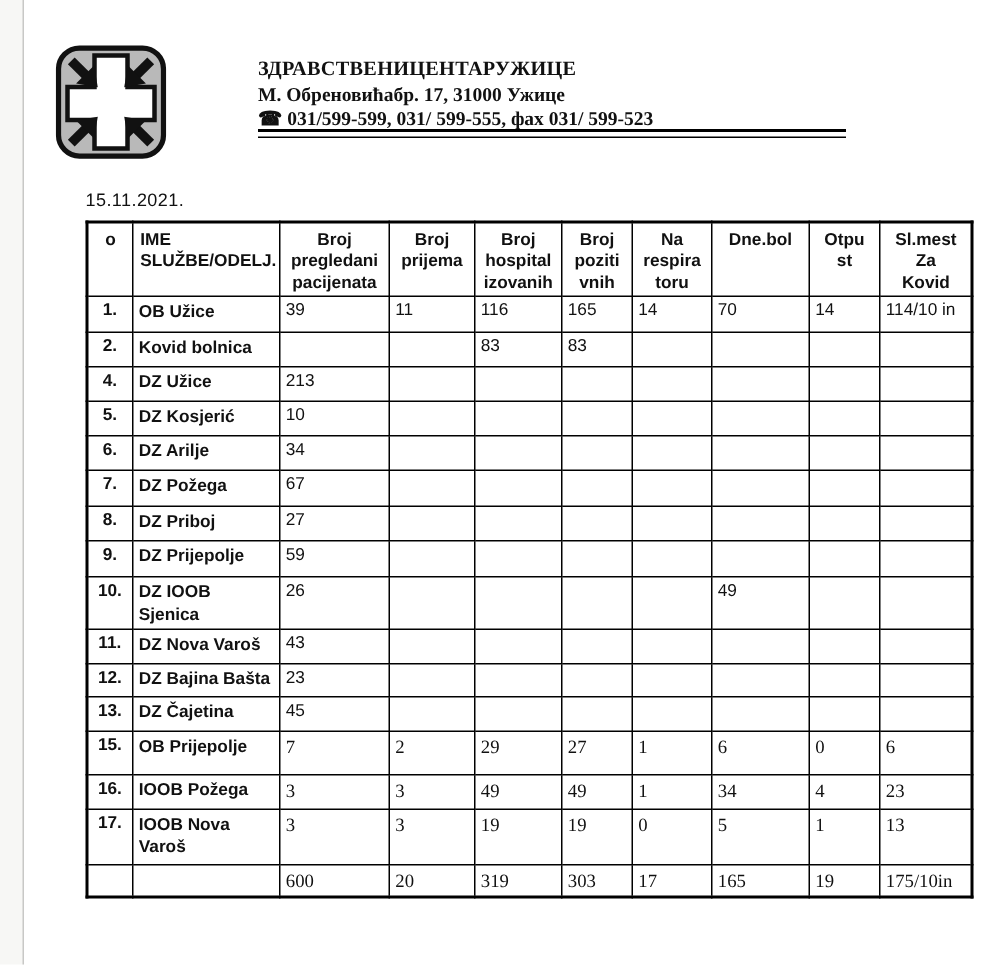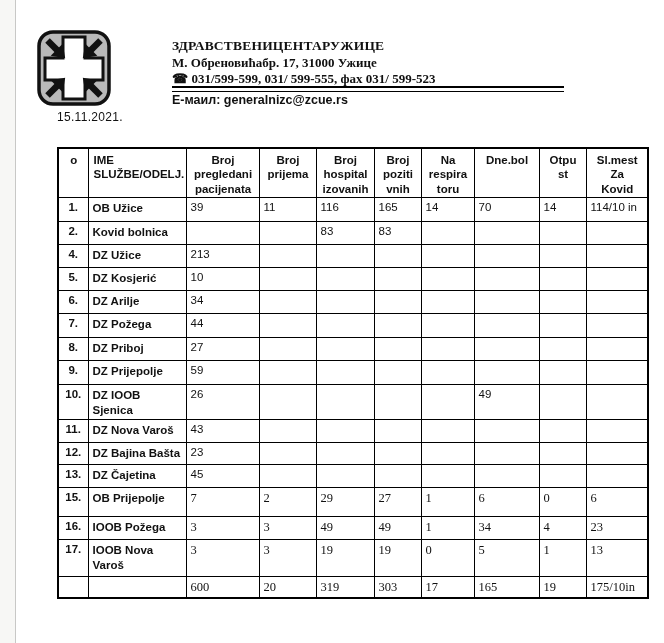--- a/index.html
+++ b/index.html
@@ -25,21 +25,21 @@
   .org-name { font-size:13.5px; letter-spacing:.2px; }
   .email-line {
     font-family:"Liberation Sans", sans-serif; font-weight:bold;
     font-size:12.5px; margin-top:6px; white-space:nowrap;
   }
   .double-rule {
     position:absolute; left:172px; top:86px; width:392px; height:3px;
     border-top:2px solid #000; border-bottom:1px solid #000;
   }
   .date {
-    position:absolute; left:57px; top:110px;
+    position:absolute; left:57px; top:126px;
     font-size:12px; letter-spacing:.3px;
   }
   table.report {
     position:absolute; left:57px; top:147px; width:590px;
     border-collapse:collapse; table-layout:fixed;
     border:2px solid #000;
   }
   .report th, .report td {
     border:1px solid #000; overflow:hidden;
     font-size:11.5px; vertical-align:top; text-align:left;
@@ -85,21 +85,20 @@
   </g>
 </svg>
 
 <div class="letterhead">
   <div class="lh-serif org-name">ЗДРАВСТВЕНИЦЕНТАРУЖИЦЕ</div>
   <div class="lh-serif">М. Обреновићабр. 17,  31000 Ужице</div>
   <div class="lh-serif">
     <span>☎</span>
     <span>031/599-599,  031/ 599-555, фах 031/ 599-523</span>
   </div>
-  <div class="email-line">Е-маил: generalnizc@zcue.rs</div>
 </div>
 
 <div class="double-rule"></div>
 
 <div class="date">15.11.2021.</div>
 
 <table class="report">
   <colgroup>
       <col style="width: 30px;">
       <col style="width: 98px;">
@@ -196,21 +195,21 @@
         <td class="c-val"></td>
         <td class="c-val"></td>
         <td class="c-val"></td>
         <td class="c-val"></td>
         <td class="c-val"></td>
         <td class="c-val"></td>
       </tr>
       <tr style="height: 24px;">
         <td class="c-num">7.</td>
         <td class="c-name">DZ Požega</td>
-        <td class="c-val">44</td>
+        <td class="c-val">67</td>
         <td class="c-val"></td>
         <td class="c-val"></td>
         <td class="c-val"></td>
         <td class="c-val"></td>
         <td class="c-val"></td>
         <td class="c-val"></td>
         <td class="c-val"></td>
       </tr>
       <tr style="height: 23px;">
         <td class="c-num">8.</td>

